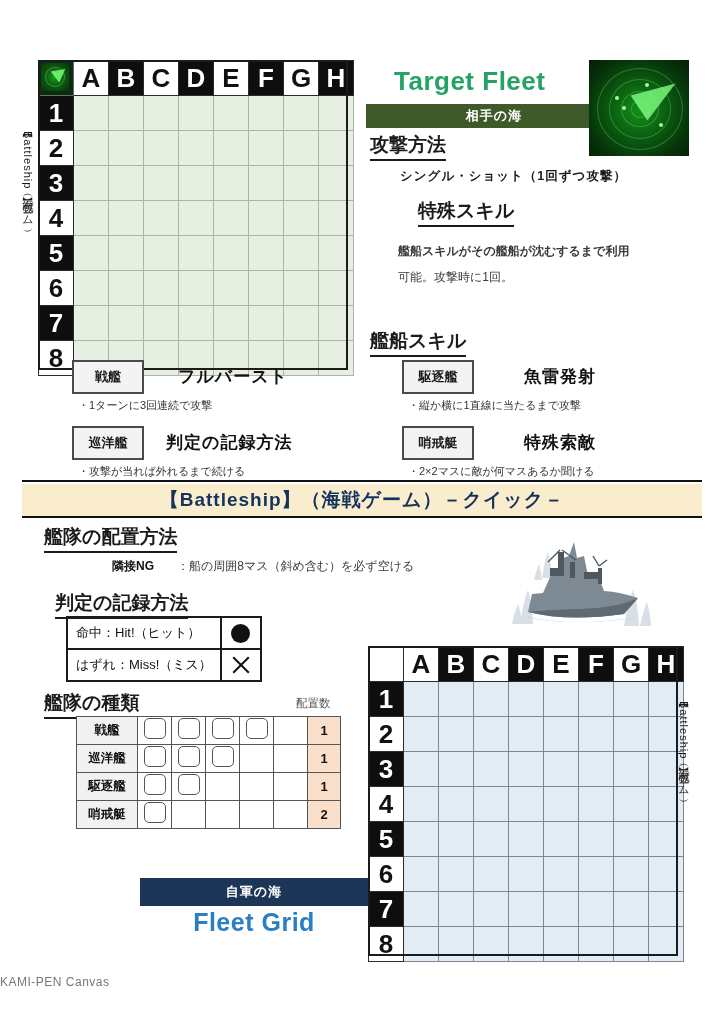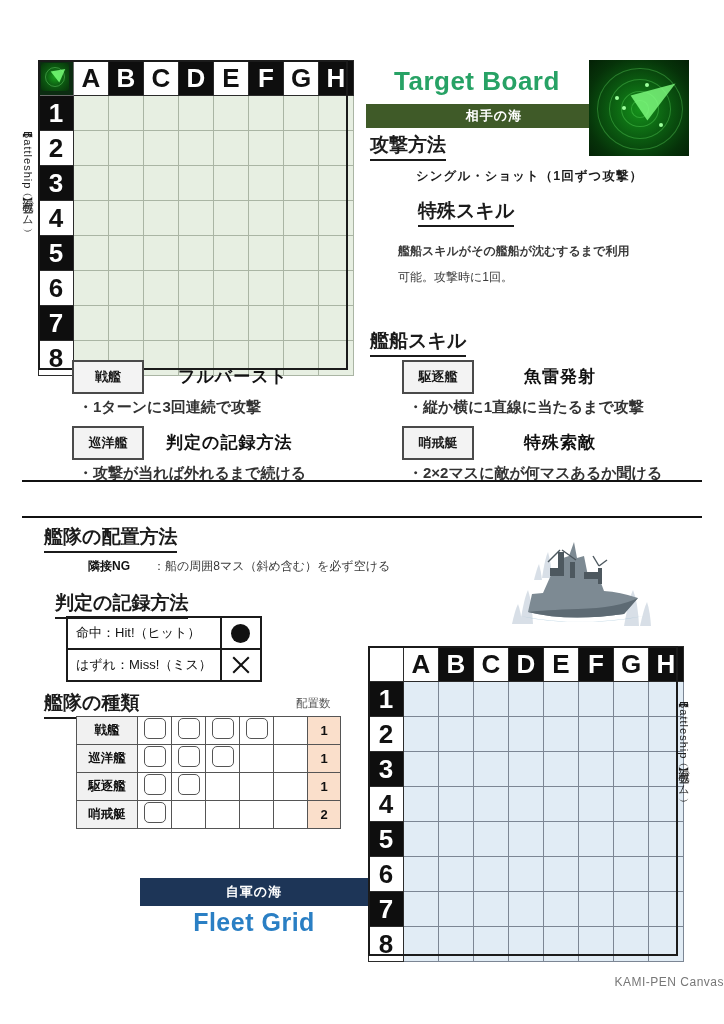--- a/index.html
+++ b/index.html
@@ -150,21 +150,21 @@
     display:flex;align-items:center;justify-content:center;
     font-size:13px;font-weight:700;color:#1b1b1b;
   }
   .skill-name{
     position:absolute;
     font-size:17px;font-weight:700;color:#111;
     letter-spacing:1px;white-space:nowrap;
   }
   .skill-desc{
     position:absolute;
-    font-size:15px;color:#333;white-space:nowrap;font-weight:bold;
+    font-size:11px;color:#333;white-space:nowrap;
   }
 
   
   .rule{position:absolute;left:22px;width:680px;height:2px;background:#111;}
   #mid-banner{
     position:absolute;left:22px;top:484px;width:680px;height:32px;
     background:#faedcd;
     display:flex;align-items:center;justify-content:center;
     font-size:19px;font-weight:700;color:#15325e;
     letter-spacing:1px;
@@ -222,21 +222,21 @@
     letter-spacing:.5px;
   }
 
   
   .ship-art{position:absolute;left:498px;top:528px;width:184px;height:104px;}
   .ship-art svg{display:block;}
 
   
   #footer{
     position:absolute;left:0;top:975px;width:724px;
-    text-align:right;font-size:12px;color:#777;
+    text-align:left;font-size:12px;color:#777;
     letter-spacing:.5px;
   }
 </style>
 </head>
 <body>
 
 <div class="page">
 
   <div id="top-grid">
     <table class="bgrid">
@@ -342,37 +342,37 @@
             <td class="cellA"></td>
             <td class="cellA"></td>
           </tr>
         </tbody>
     </table>
   </div>
   <div class="grid-outline" style="left:38px;top:60px;width:306px;height:306px;"></div>
 
   <div class="abs vlabel mixed" style="left:20px;top:130px;height:190px;">【Battleship】（海戦ゲーム）</div>
 
-  <div id="target-title">Target Board</div>
+  <div id="target-title">Target Fleet</div>
   <div id="banner-enemy">相手の海</div>
 
   <div class="radar-big">
     <div class="ring r1"></div>
       <div class="ring r2"></div>
       <div class="ring r3"></div>
       <div class="ring r4"></div>
     <div class="sweep"></div>
     <div class="blip" style="left:26%;top:38%;"></div>
     <div class="blip" style="left:33%;top:48%;"></div>
     <div class="blip" style="left:70%;top:66%;"></div>
     <div class="blip" style="left:56%;top:24%;"></div>
   </div>
 
   <div class="sec-head" style="left:370px;top:132px;">攻撃方法</div>
-  <div class="body-bold" style="left:416px;top:168px;">シングル・ショット（1回ずつ攻撃）</div>
+  <div class="body-bold" style="left:400px;top:168px;">シングル・ショット（1回ずつ攻撃）</div>
 
   <div class="sec-head" style="left:370px;top:198px;margin-left:48px;">特殊スキル</div>
   <div class="body-txt" style="left:398px;top:238px;font-weight:bold;">艦船スキルがその艦船が沈むするまで利用</div>
   <div class="body-txt" style="left:398px;top:264px;">可能。攻撃時に1回。</div>
 
   <div class="sec-head" style="left:370px;top:328px;">艦船スキル</div>
 
   <div class="skill-chip" style="left:72px;top:360px;">戦艦</div>
   <div class="skill-name" style="left:178px;top:365px;">フルバースト</div>
   <div class="skill-desc" style="left:78px;top:398px;">・1ターンに3回連続で攻撃</div>
@@ -383,25 +383,26 @@
 
   <div class="skill-chip" style="left:72px;top:426px;">巡洋艦</div>
   <div class="skill-name" style="left:166px;top:431px;">判定の記録方法</div>
   <div class="skill-desc" style="left:78px;top:464px;">・攻撃が当れば外れるまで続ける</div>
 
   <div class="skill-chip" style="left:402px;top:426px;">哨戒艇</div>
   <div class="skill-name" style="left:524px;top:431px;">特殊索敵</div>
   <div class="skill-desc" style="left:408px;top:464px;">・2×2マスに敵が何マスあるか聞ける</div>
 
   <div class="rule" style="top:480px;"></div>
+  <div id="mid-banner">【Battleship】（海戦ゲーム）－クイック－</div>
   <div class="rule" style="top:516px;"></div>
 
   <div class="sec-head" style="left:44px;top:524px;">艦隊の配置方法</div>
   <div class="abs" style="left:88px;top:558px;font-size:12px;white-space:nowrap;">
-    <span style="font-weight:700;color:#111;">隣接NG</span><span style="color:#3a3a3a;margin-left:23px;">：船の周囲8マス（斜め含む）を必ず空ける</span>
+    <span style="font-weight:700;color:#111;margin-left:24px;">隣接NG</span><span style="color:#3a3a3a;margin-left:23px;">：船の周囲8マス（斜め含む）を必ず空ける</span>
   </div>
 
   <div class="ship-art">
     <svg viewBox="0 0 184 104" width="184" height="104">
       <g opacity="0.55" fill="#b9c6d4">
         <path d="M22 96 q4-26 8-34 q4 12 5 34z"></path>
         <path d="M14 96 q3-14 6-20 q3 8 4 20z"></path>
         <path d="M126 98 q5-28 9-36 q5 12 6 36z"></path>
         <path d="M142 98 q4-18 7-24 q3 9 4 24z"></path>
         <path d="M44 50 q3-20 6-26 q3 10 4 26z"></path>

